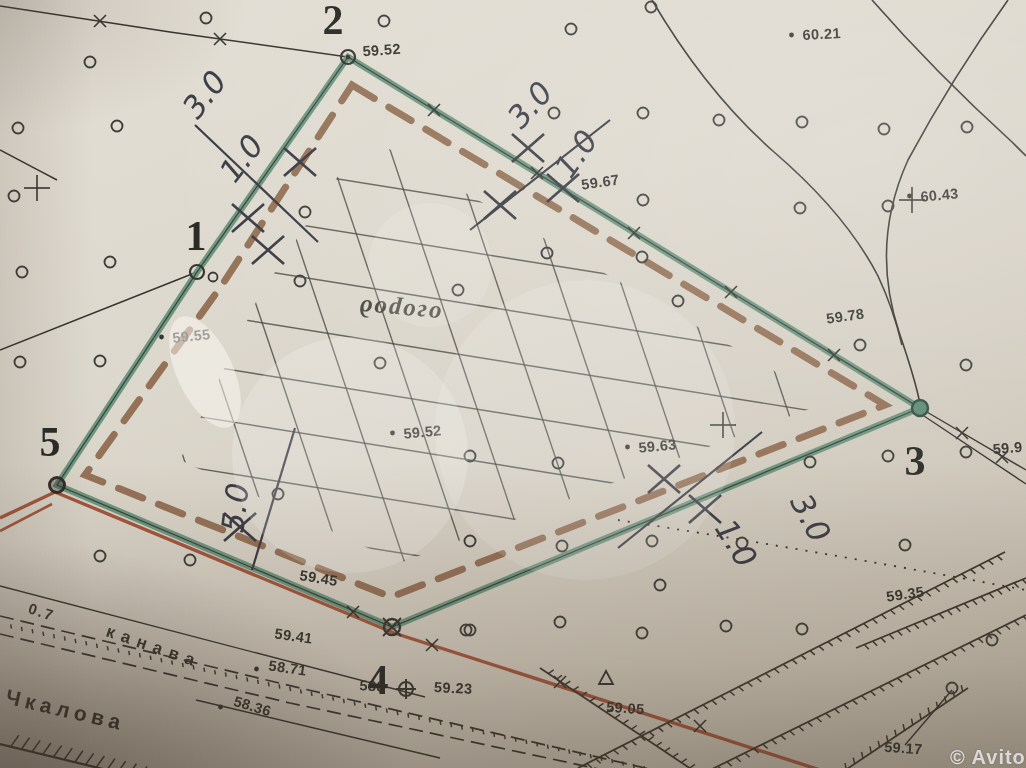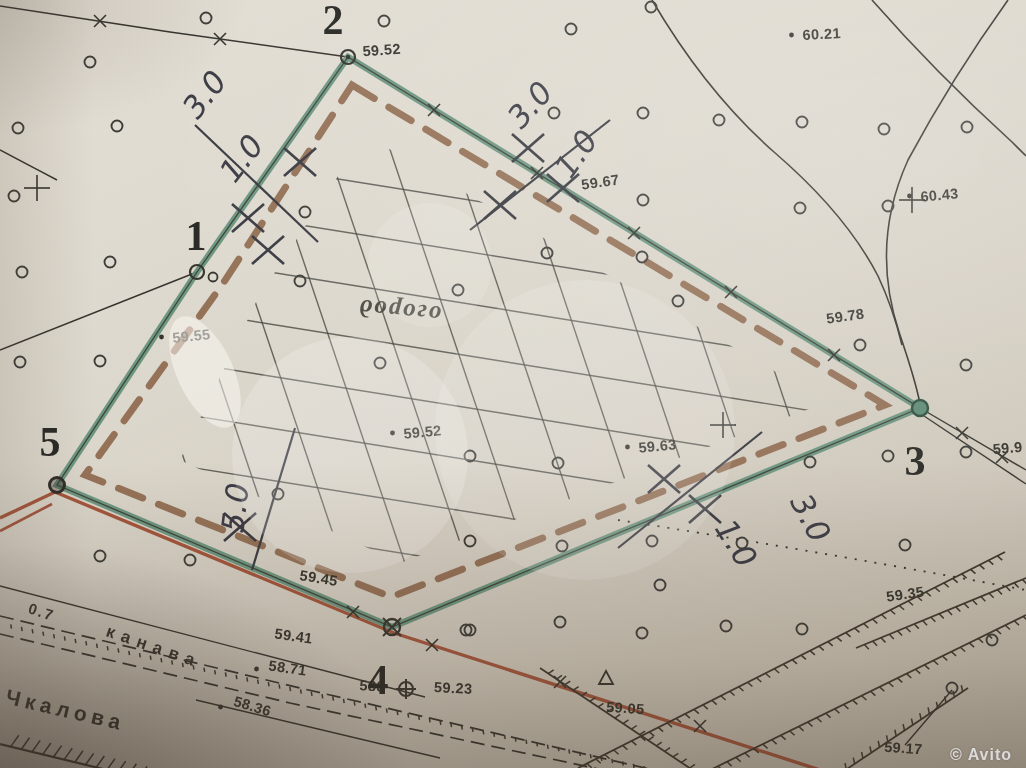--- a/index.html
+++ b/index.html
@@ -21,21 +21,21 @@
   .hw{fill:var(--c-pen);font-family:"DejaVu Sans",sans-serif;font-weight:normal;font-style:italic;}
   .corner-num{font-family:"Liberation Serif",serif;font-weight:bold;fill:#282824;}
   .garden{font-family:"Liberation Serif",serif;font-style:italic;font-weight:bold;fill:#4a4a42;}
   .shade{position:absolute;inset:0;pointer-events:none;}
   .shade-hi{background:radial-gradient(120% 90% at 85% 20%,rgba(255,255,255,.20),rgba(255,255,255,0) 60%);}
   .shade-bottom{background:linear-gradient(180deg,rgba(0,0,0,0) 60%,rgba(86,68,50,.20) 86%,rgba(66,52,38,.36) 100%);}
   .shade-bl{background:radial-gradient(58% 48% at 0% 104%,rgba(52,40,30,.50),rgba(52,40,30,0) 70%);}
   .shade-left{background:linear-gradient(90deg,rgba(90,78,64,.15),rgba(0,0,0,0) 9%);}
   .shade-tl{background:radial-gradient(30% 22% at 0% 0%,rgba(80,68,55,.18),rgba(0,0,0,0) 80%);}
   .watermark-txt{
-    position:absolute;left:950px;top:746px;font-size:16px;font-weight:bold;
+    position:absolute;left:950px;top:746px;font-size:20px;font-weight:bold;
     color:rgba(240,240,244,.82);letter-spacing:1px;font-family:"Liberation Sans",sans-serif;
     text-shadow:0 0 2px rgba(60,50,40,.4);
   }
 </style>
 </head>
 <body>
 
 <div class="stage">
   <svg id="map-svg" width="1026" height="768" viewBox="0 0 1026 768">
     <defs>

